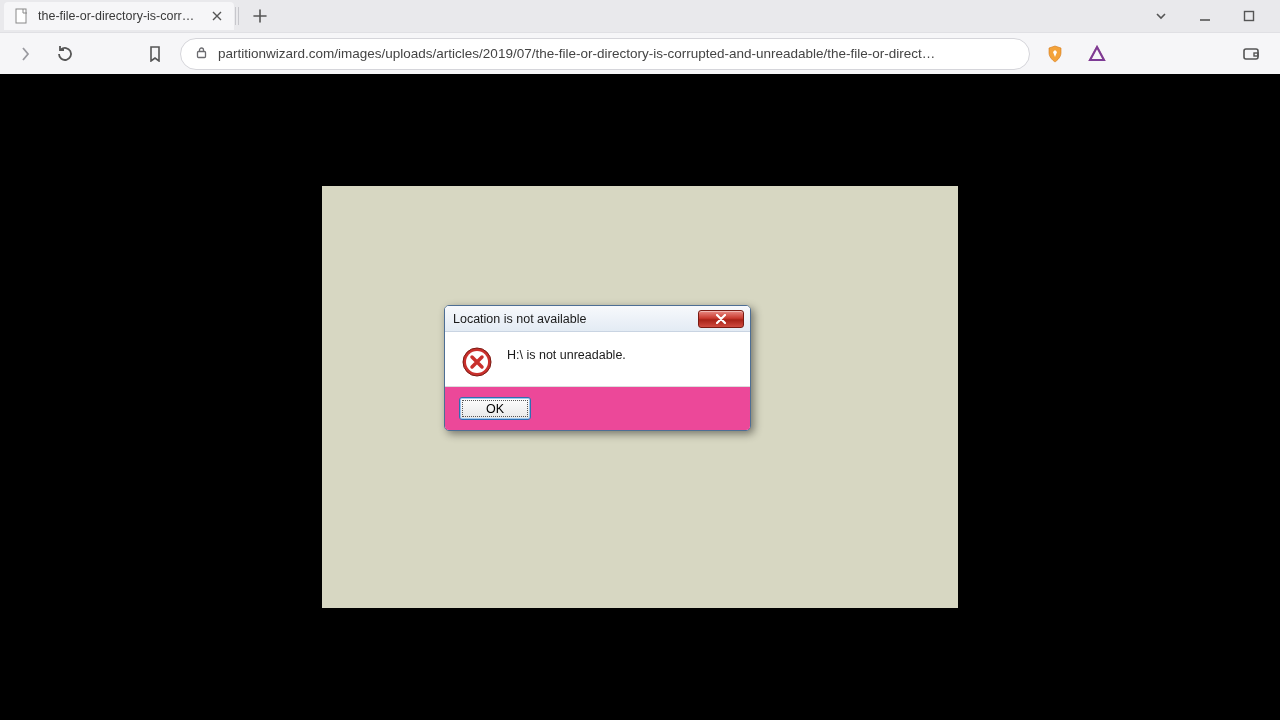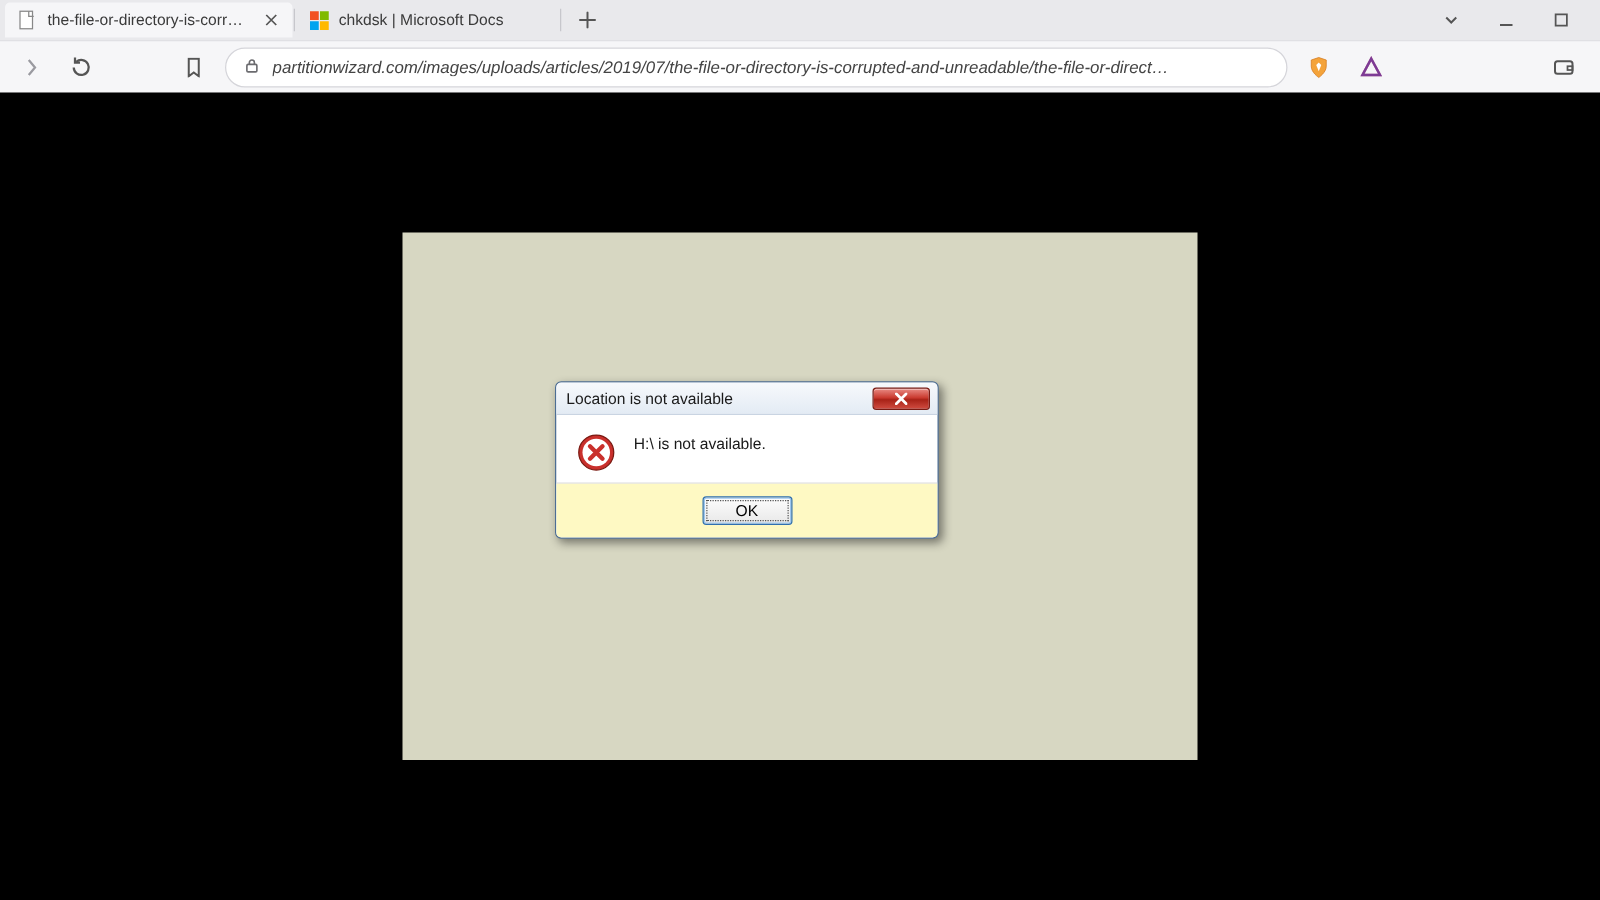--- a/index.html
+++ b/index.html
@@ -28,21 +28,21 @@
   .win-btn { width: 26px; height: 26px; display:flex; align-items:center; justify-content:center; }
 
   .toolbar {
     height: 42px; display:flex; align-items:center; gap: 10px;
     padding: 0 10px; background:#f6f6f8; border-top:1px solid #e0e0e4;
   }
   .tb-btn { width:30px; height:30px; display:flex; align-items:center; justify-content:center; color:#555; border-radius:4px;}
   .omnibox {
     flex:1; height:32px; background:#fff; border:1px solid #d5d5da;
     border-radius: 16px; display:flex; align-items:center; gap:10px;
-    padding: 0 14px; color:#444; font-size: 13.5px; font-style: italic;
+    padding: 0 14px; color:#444; font-size: 13.5px;
   }
   .omnibox .padlock { color:#6b6b6f; }
   .omnibox .url-text { white-space:nowrap; overflow:hidden; text-overflow: ellipsis; flex:1; }
   .right-icons { display:flex; align-items:center; gap:12px; padding-right:4px; }
 
   
   .viewport { flex:1; background:#000; position:relative; }
   .image-area {
     position:absolute; left:322px; top:112px; width:636px; height:422px;
     background:#d7d7c2;
@@ -67,21 +67,21 @@
     background: linear-gradient(#e98b84, #c93a2f 45%, #a82217 55%, #cf4b40);
     border:1px solid #7a1a12; border-radius: 3px;
     display:flex; align-items:center; justify-content:center;
     box-shadow: inset 0 1px 0 rgba(255,255,255,0.4);
   }
   .dlg-close svg { width:10px; height:10px; stroke:#fff; stroke-width:2.2; }
   .dlg-body { display:flex; padding: 14px 16px 8px 16px; gap:14px; border-bottom:1px solid #dcdcdc;}
   .err-icon { width:32px; height:32px; flex:0 0 32px; }
   .err-text { font-size:12.5px; color:#1a1a1a; line-height:1.5; }
   .err-text .line1 { margin-bottom:10px; }
-  .dlg-btnrow { background:#fef9c3; padding: 10px 14px; display:flex; justify-content:center; }
+  .dlg-btnrow { background:#ec4899; padding: 10px 14px; display:flex; justify-content:flex-start; }
   .dlg-ok {
     min-width: 72px; height:23px; font-size:12.5px;
     background: linear-gradient(#fdfdfd,#e8e8e8);
     border:1px solid #2f6fb0; border-radius:3px;
     box-shadow: 0 0 0 1px #9ec7ef inset;
     outline: 1px dotted #555; outline-offset: -4px;
   }
 
   
   .ms-fav { display:grid; grid-template-columns: 7px 7px; grid-template-rows:7px 7px; gap:1px;}
@@ -104,31 +104,20 @@
           </svg>
       </span>
       <span class="tab-title">the-file-or-directory-is-corrupted</span>
       <span class="close-x">
         <svg viewBox="0 0 10 10">
             <path d="M1 1 L9 9 M9 1 L1 9" stroke="currentColor" stroke-width="1.4"></path>
           </svg>
       </span>
     </div>
     <div class="tab-sep"></div>
-    <div class="tab">
-      <span class="favicon">
-        <span class="ms-fav">
-            <span></span>
-            <span></span>
-            <span></span>
-            <span></span>
-          </span>
-      </span>
-      <span class="tab-title">chkdsk | Microsoft Docs</span>
-    </div>
     <div class="tab-sep"></div>
     <div class="newtab-btn">
       <svg width="14" height="14" viewBox="0 0 14 14">
           <path d="M7 1v12M1 7h12" stroke="#555" stroke-width="1.6" stroke-linecap="round"></path>
         </svg>
     </div>
 
     <div class="win-controls">
       <div class="win-btn">
         <svg width="14" height="14" viewBox="0 0 14 14">
@@ -215,20 +204,20 @@
     </div>
     <div class="dlg-body">
       <span class="err-icon">
         <svg viewBox="0 0 32 32">
           <circle cx="16" cy="16" r="14" fill="#c9302c" stroke="#7a1a12" stroke-width="1"></circle>
           <circle cx="16" cy="16" r="11" fill="#fff"></circle>
           <path d="M11 11 L21 21 M21 11 L11 21" stroke="#c9302c" stroke-width="3.5" stroke-linecap="round"></path>
         </svg>
       </span>
       <div class="err-text">
-        <div class="line1">H:\ is not available.</div>
+        <div class="line1">H:\ is not unreadable.</div>
       </div>
     </div>
     <div class="dlg-btnrow">
       <button class="dlg-ok">OK</button>
     </div>
   </div>
 </div>
 
 </body></html>

